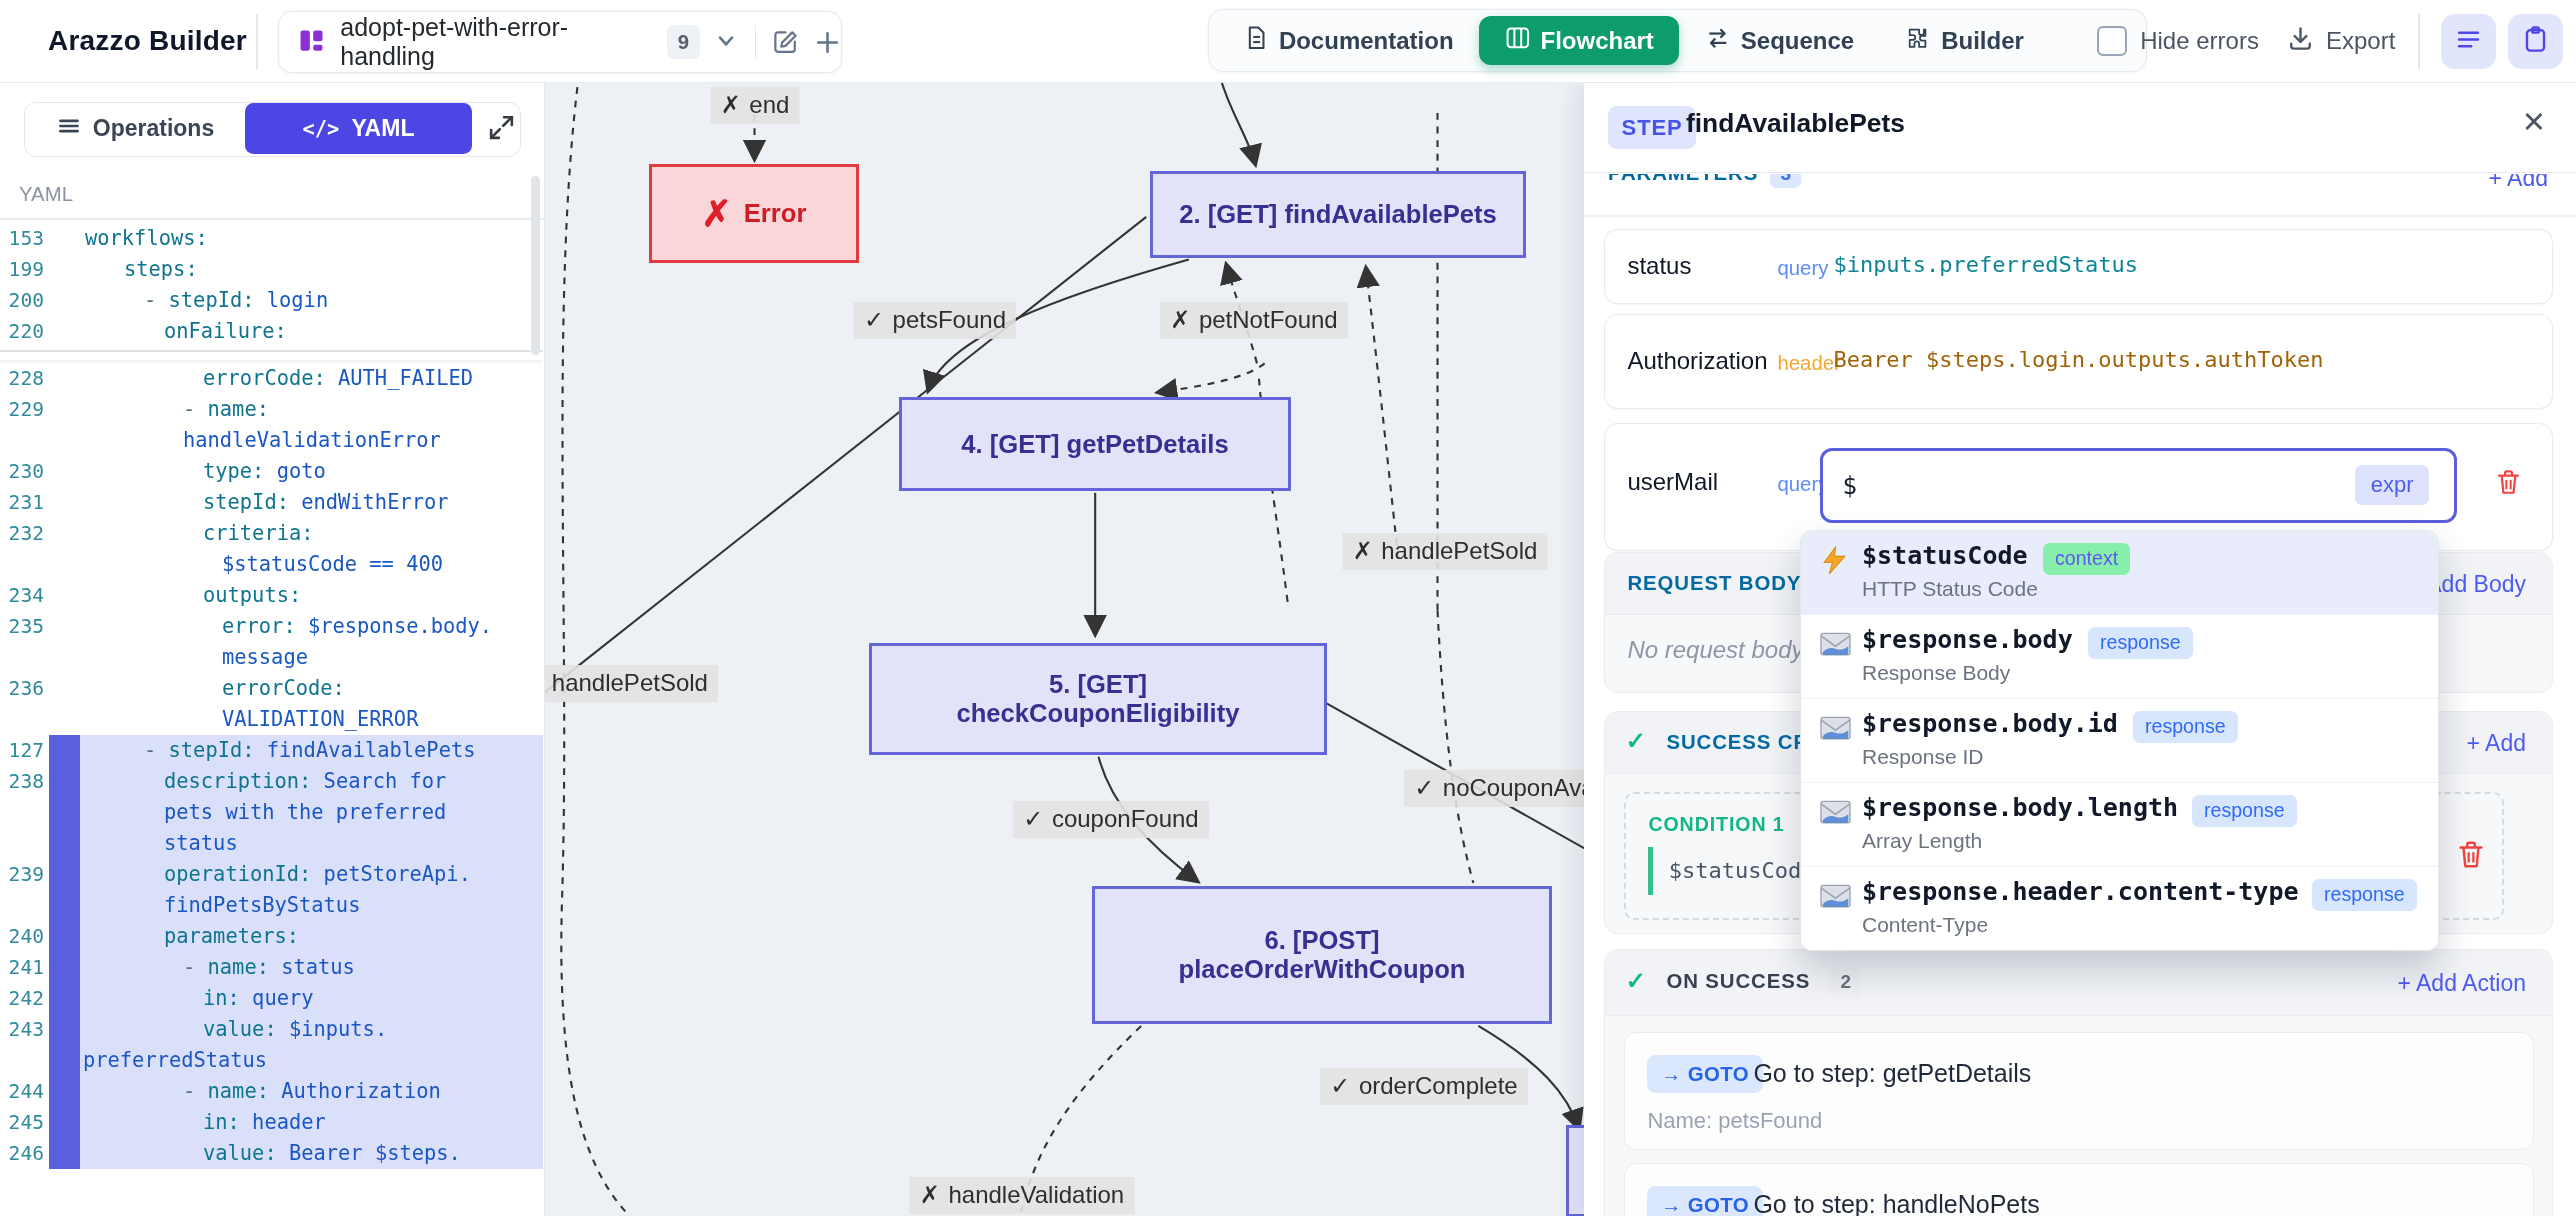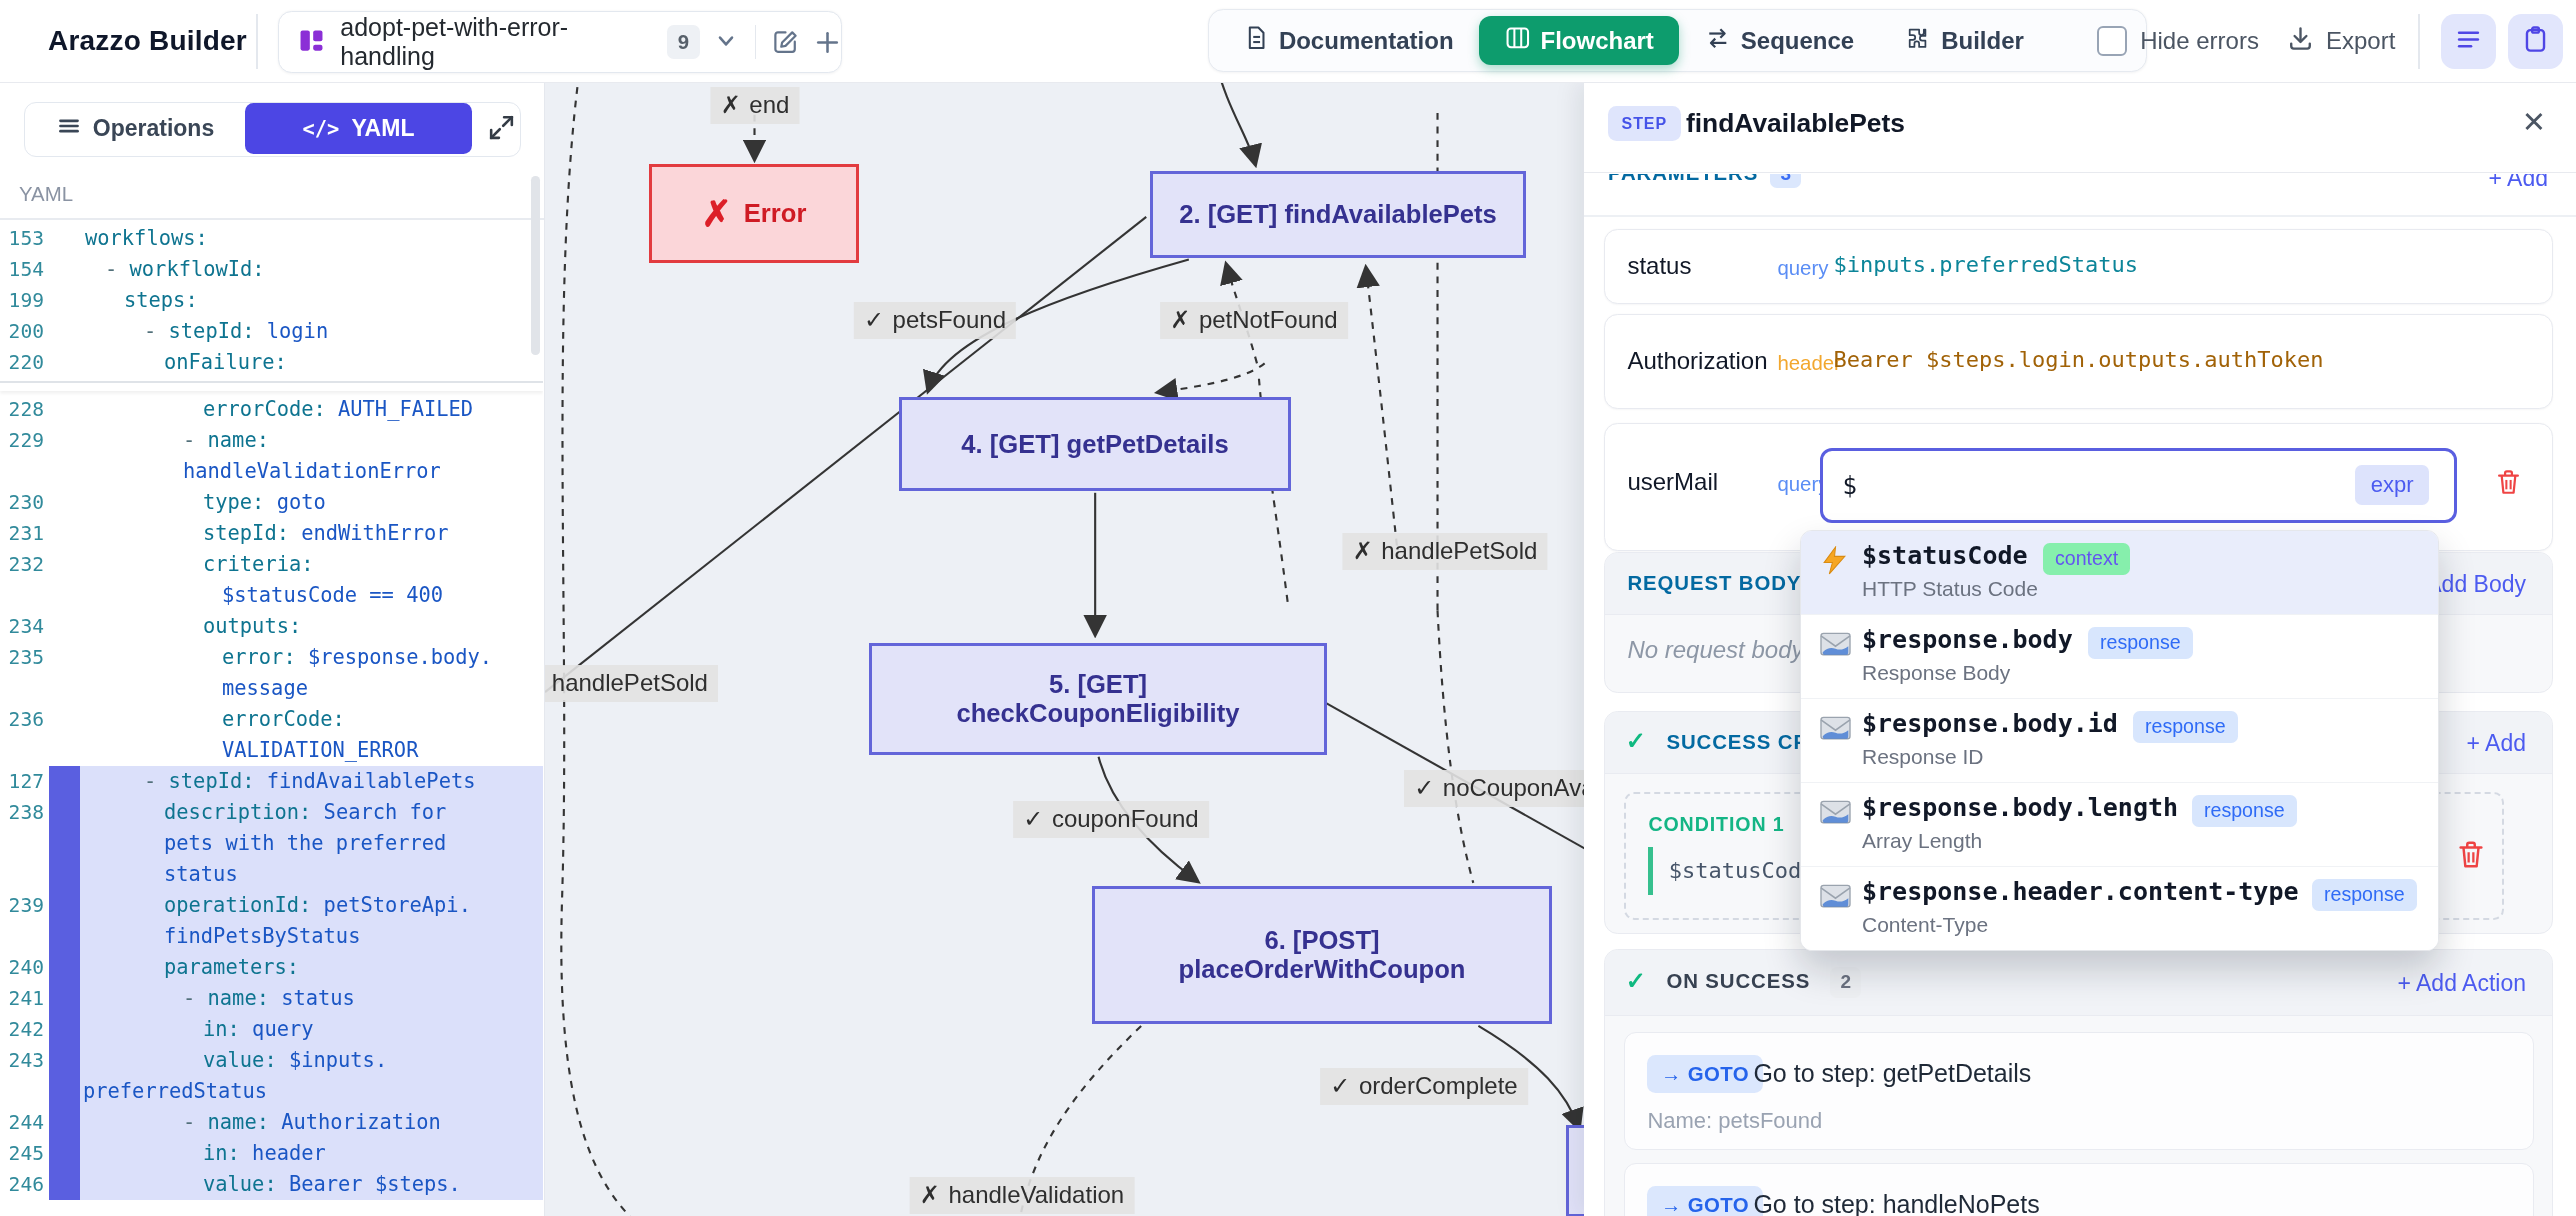--- a/index.html
+++ b/index.html
@@ -62,21 +62,21 @@
   .fnode.err{border-color:#e23b3f;background:#fbd6d9;color:#cf1b24;flex-direction:row;gap:12px;}
   .fnode.err .xmark{font-size:36px;font-weight:700;color:#dc1f28;}
   .elabel{position:absolute;background:rgba(226,226,226,.9);padding:4.3px 10.2px;font-size:24px;color:#2e2e2e;
     white-space:nowrap;z-index:6;}
   .elabel .mk{margin-right:8.5px;}
   .ctr{transform:translate(-50%,0);}
   
   #rpanel{position:absolute;left:1584px;top:82px;width:992px;height:1135px;background:#ffffff;z-index:35;
     box-shadow:-8.5px 0 22px rgba(15,23,42,.08);}
   #rp-head{position:absolute;left:0;top:0;width:100%;height:90px;border-bottom:1.7px solid #e8eaef;background:#fff;z-index:5;}
-  #step-badge{position:absolute;left:24px;top:24px;background:#dfe5fc;color:#4553e8;font-size:16px;font-weight:700;
+  #step-badge{position:absolute;left:24px;top:24px;background:#dfe5fc;color:#4553e8;font-size:22px;font-weight:700;
     letter-spacing:0.9px;border-radius:8.5px;padding:8.5px 13.6px;}
   #step-title{position:absolute;left:102px;top:25.6px;font-size:26.4px;font-weight:600;color:#111827;}
   #rp-close{position:absolute;right:24px;top:22px;font-size:29px;color:#4b5563;background:none;border:none;cursor:pointer;}
   #rp-content{position:absolute;left:0;top:92px;width:100%;bottom:0;overflow:hidden;}
   .sechead-label{font-size:20.4px;font-weight:700;color:#0369a1;letter-spacing:0.9px;}
   .addlink{font-size:23px;font-weight:500;color:#4c5bf0;background:none;border:none;cursor:pointer;}
   .cntbadge{background:#dbe7fd;color:#3b6ef5;font-size:19px;font-weight:600;border-radius:6.8px;padding:4.3px 10.2px;margin-left:12px;}
   .pcard{position:absolute;left:20.4px;width:949px;background:#fff;border:1.7px solid #e8eaf0;border-radius:13.6px;
     box-sizing:border-box;box-shadow:0 0.9px 1.7px rgba(16,24,40,.04);}
   .pname{position:absolute;left:22px;font-size:24px;color:#111827;}
@@ -240,21 +240,20 @@
           <path d="M30 6L20 16" stroke="#343c46" stroke-width="3" stroke-linecap="round"></path>
           <path d="M15 30H6v-9" fill="none" stroke="#343c46" stroke-width="3" stroke-linecap="round"></path>
           <path d="M6 30l10-10" stroke="#343c46" stroke-width="3" stroke-linecap="round"></path>
         </svg>
     </button>
   </div>
   <div id="yaml-title">YAML</div>
   <div id="yaml-title-border"></div>
   <div id="code">
       <div class="crow"><span class="ln">153</span><span style="display: block; padding-left: 85px;"><span class="tk-k">workflows:</span></span></div>
-      <div class="crow"><span class="ln">154</span><span style="display: block; padding-left: 105px;"><span class="tk-d">- </span><span class="tk-k">workflowId:</span></span></div>
       <div class="crow"><span class="ln">199</span><span style="display: block; padding-left: 124px;"><span class="tk-k">steps:</span></span></div>
       <div class="crow"><span class="ln">200</span><span style="display: block; padding-left: 144px;"><span class="tk-d">- </span><span class="tk-k">stepId:</span><span class="tk-v"> login</span></span></div>
       <div class="crow"><span class="ln">220</span><span style="display: block; padding-left: 164px;"><span class="tk-k">onFailure:</span></span></div>
       <div class="fold"></div>
       <div class="crow"><span class="ln">228</span><span style="display: block; padding-left: 203px;"><span class="tk-k">errorCode:</span><span class="tk-v"> AUTH_FAILED</span></span></div>
       <div class="crow"><span class="ln">229</span><span style="display: block; padding-left: 183px;"><span class="tk-d">- </span><span class="tk-k">name:</span></span></div>
       <div class="crow"><span class="ln"></span><span style="display: block; padding-left: 183px;"><span class="tk-v">handleValidationError</span></span></div>
       <div class="crow"><span class="ln">230</span><span style="display: block; padding-left: 203px;"><span class="tk-k">type:</span><span class="tk-v"> goto</span></span></div>
       <div class="crow"><span class="ln">231</span><span style="display: block; padding-left: 203px;"><span class="tk-k">stepId:</span><span class="tk-v"> endWithError</span></span></div>
       <div class="crow"><span class="ln">232</span><span style="display: block; padding-left: 203px;"><span class="tk-k">criteria:</span></span></div>

